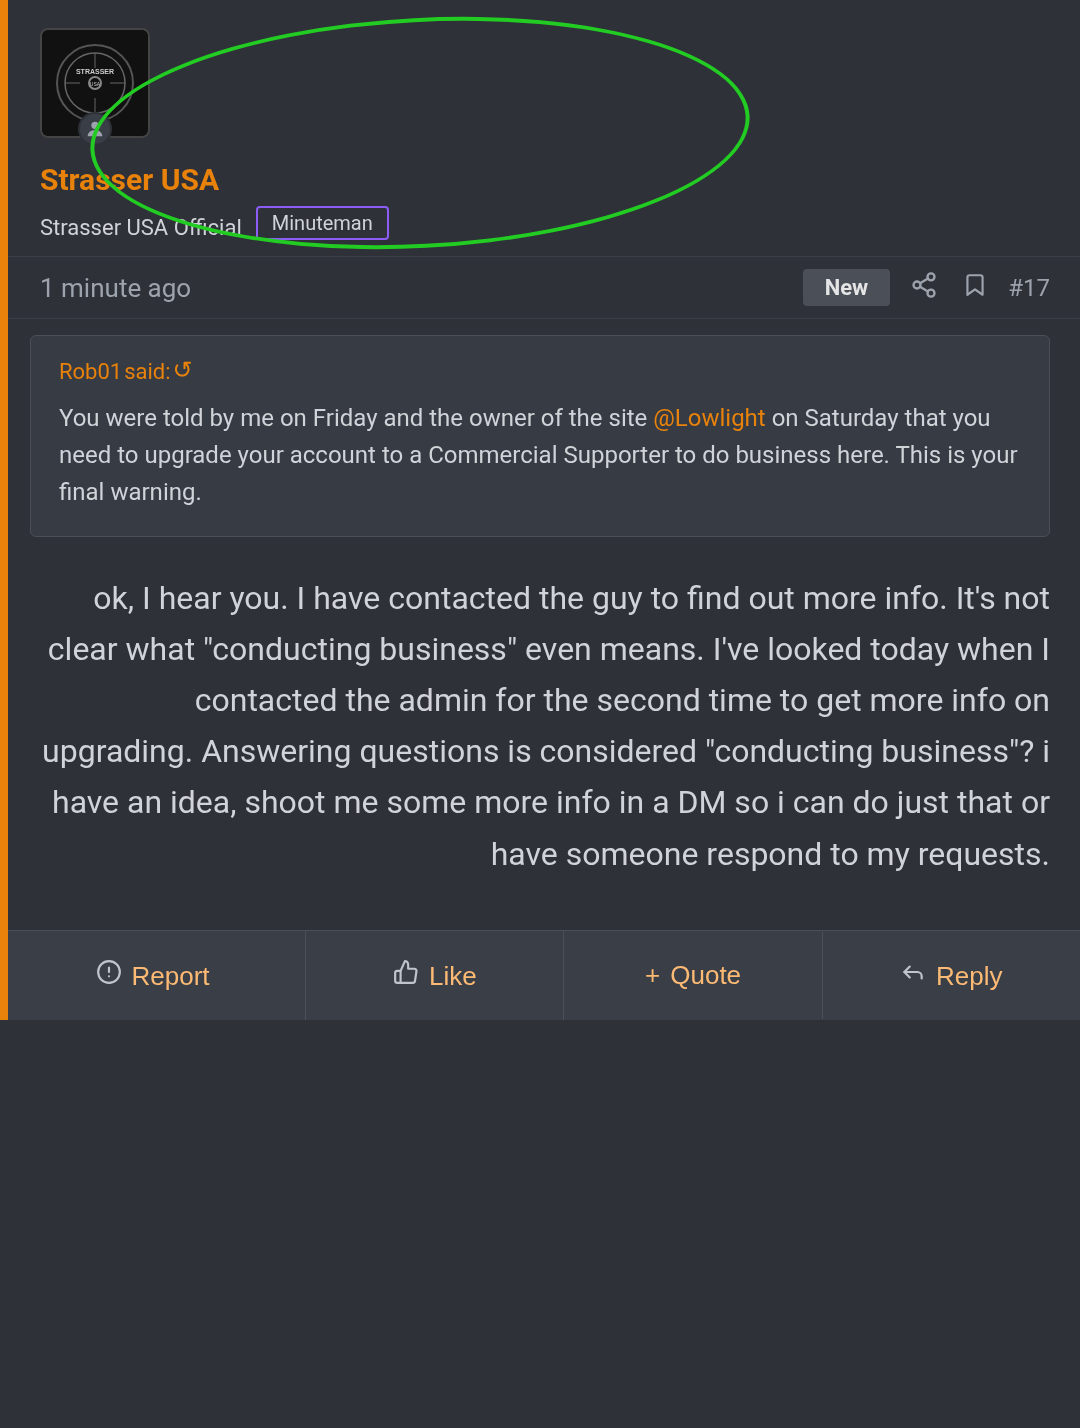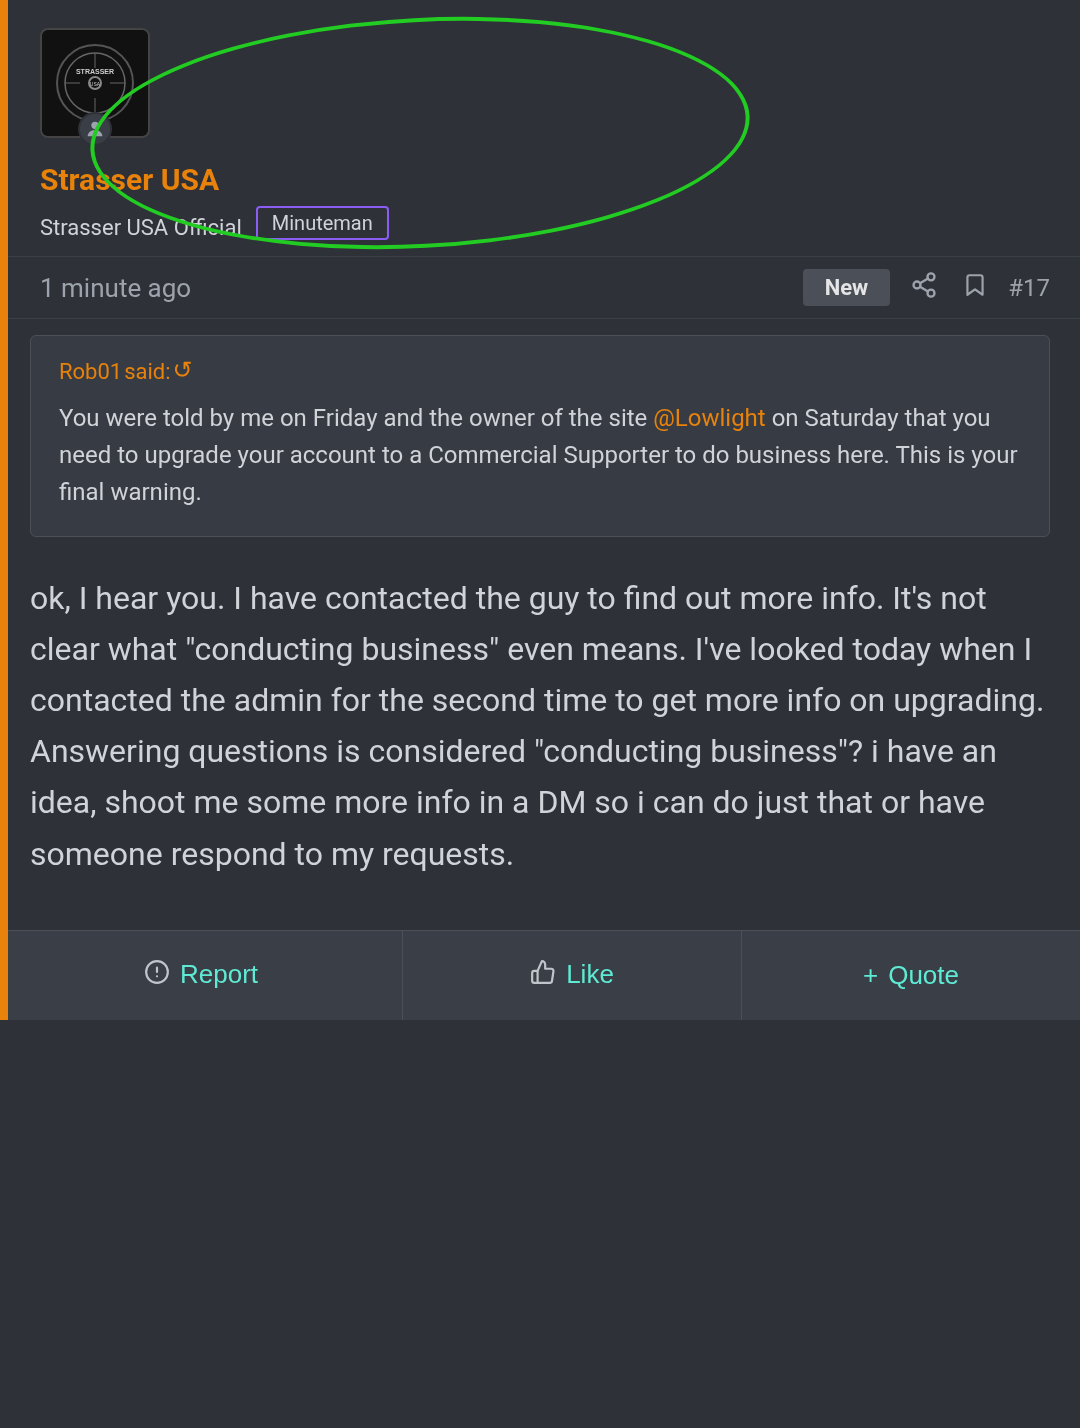--- a/index.html
+++ b/index.html
@@ -208,44 +208,45 @@
       line-height: 1.55;
       color: #d0d3d8;
     }
 
     .mention {
       color: #e8820a;
     }
 
     
     .post-body {
-      padding: 16px 30px 30px 30px;
+      padding: 16px 30px 30px 40px;
       font-size: 32px;
       line-height: 1.6;
       color: #d0d3d8;
+      text-align: right;
     }
 
     
     .post-actions {
       display: flex;
       align-items: center;
       background-color: #3a3f47;
       border-top: 1px solid #4a4f58;
       padding: 0;
       margin-top: 20px;
     }
 
     .action-btn {
       display: flex;
-      align-items: flex-start;
+      align-items: flex-end;
       justify-content: center;
       gap: 10px;
       padding: 28px 9px;
       font-size: 26px;
-      color: #5eead4;
+      color: #fdba74;
       cursor: pointer;
       flex: 1;
       border-right: 1px solid #4a4f58;
       background: transparent;
       border-top: none;
       border-bottom: none;
       border-left: none;
     }
 
     .action-btn:last-child {
@@ -362,14 +363,23 @@
         </svg>
       </span>
       <span>Like</span>
     </button>
 
     <button class="action-btn">
       <span class="action-icon">+</span>
       <span>Quote</span>
     </button>
 
+    <button class="action-btn">
+      <span class="action-icon">
+        <svg width="26" height="26" viewBox="0 0 24 24" fill="none" stroke="#c0c5cc" stroke-width="2" stroke-linecap="round" stroke-linejoin="round">
+          <polyline points="9 17 4 12 9 7"></polyline>
+          <path d="M20 18v-2a4 4 0 0 0-4-4H4"></path>
+        </svg>
+      </span>
+      <span>Reply</span>
+    </button>
   </div>
 </div>
 
 </body></html>

